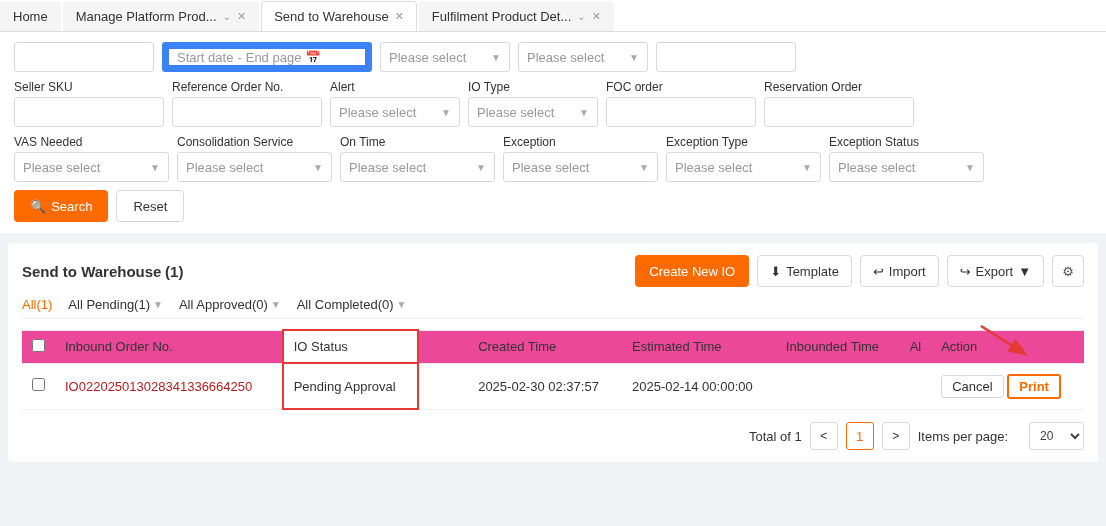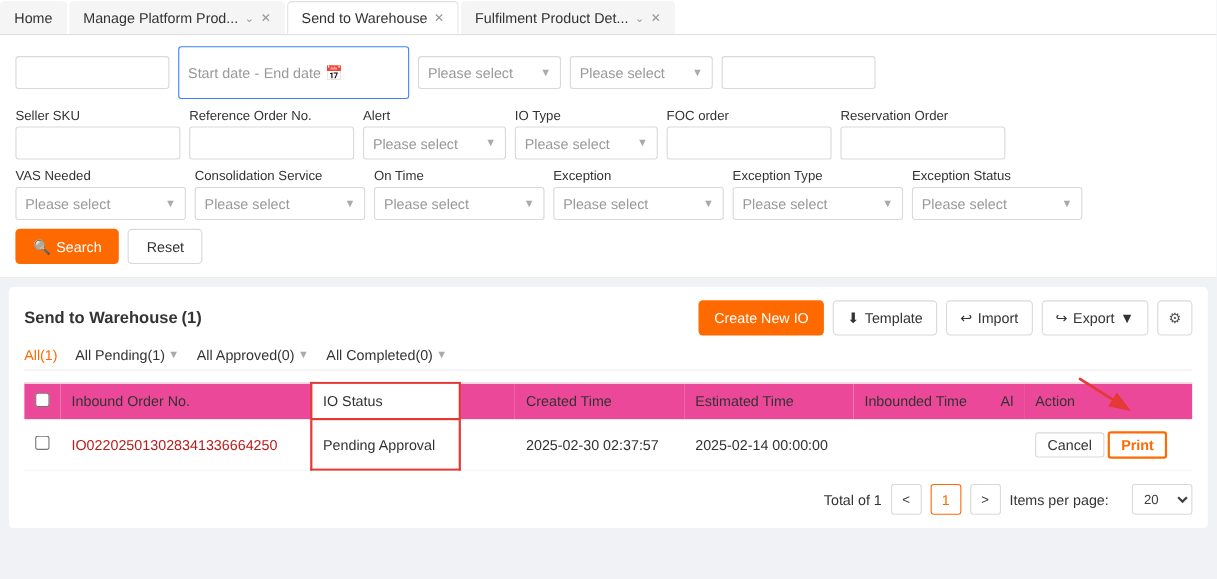--- a/index.html
+++ b/index.html
@@ -77,22 +77,22 @@
       border-radius: 3px;
       padding: 0 8px;
       font-size: 12px;
       outline: none;
       color: #333;
     }
 
     .date-range-input {
       display: flex;
       align-items: center;
-      height: 48px;
-      border: 1px solid #3b82f6;
+      height: 30px;
+      border: 7px solid #3b82f6;
       border-radius: 3px;
       padding: 0 8px;
       font-size: 12px;
       color: #999;
       background: #fff;
       gap: 4px;
       cursor: pointer;
       width: 220px;
     }
     .date-range-input .cal-icon { color: #aaa; font-size: 13px; }
@@ -357,21 +357,21 @@
   </div>
 </div>
 
 <div class="filter-panel">
 
   <div class="filter-row">
     <input type="text" style="width: 140px;" placeholder="">
     <div class="date-range-input" style="width:210px">
       <span>Start date</span>
       <span>-</span>
-      <span>End date</span>
+      <span>End page</span>
       <span class="cal-icon">📅</span>
     </div>
     <div class="select-box" style="width:130px">
       <span>Please select</span>
       <span class="arrow">▼</span>
     </div>
     <div class="select-box" style="width:130px">
       <span>Please select</span>
       <span class="arrow">▼</span>
     </div>

